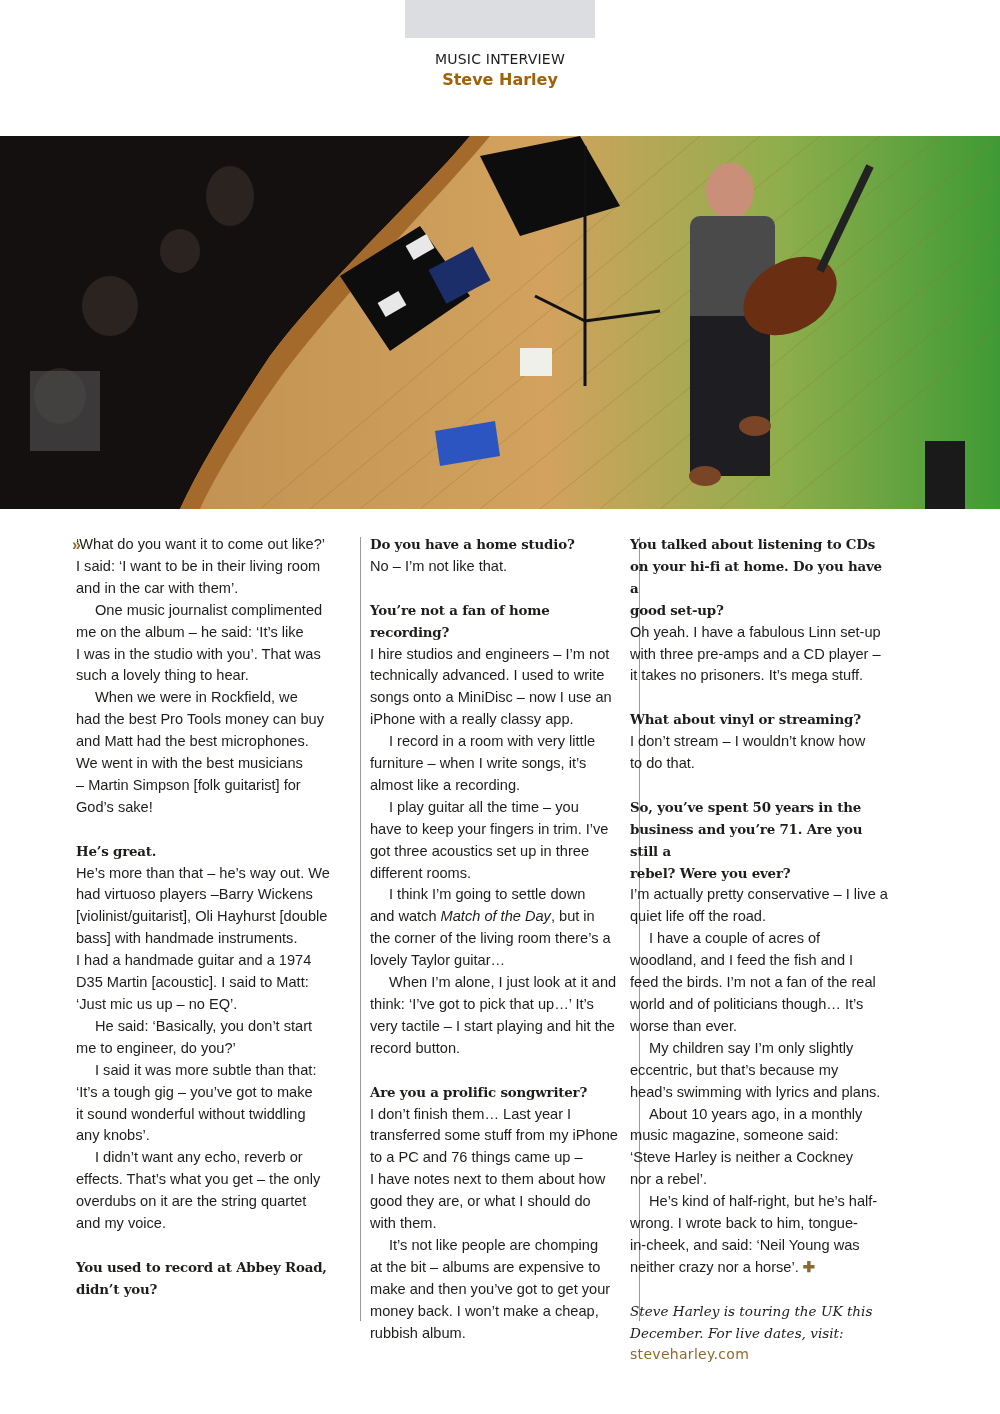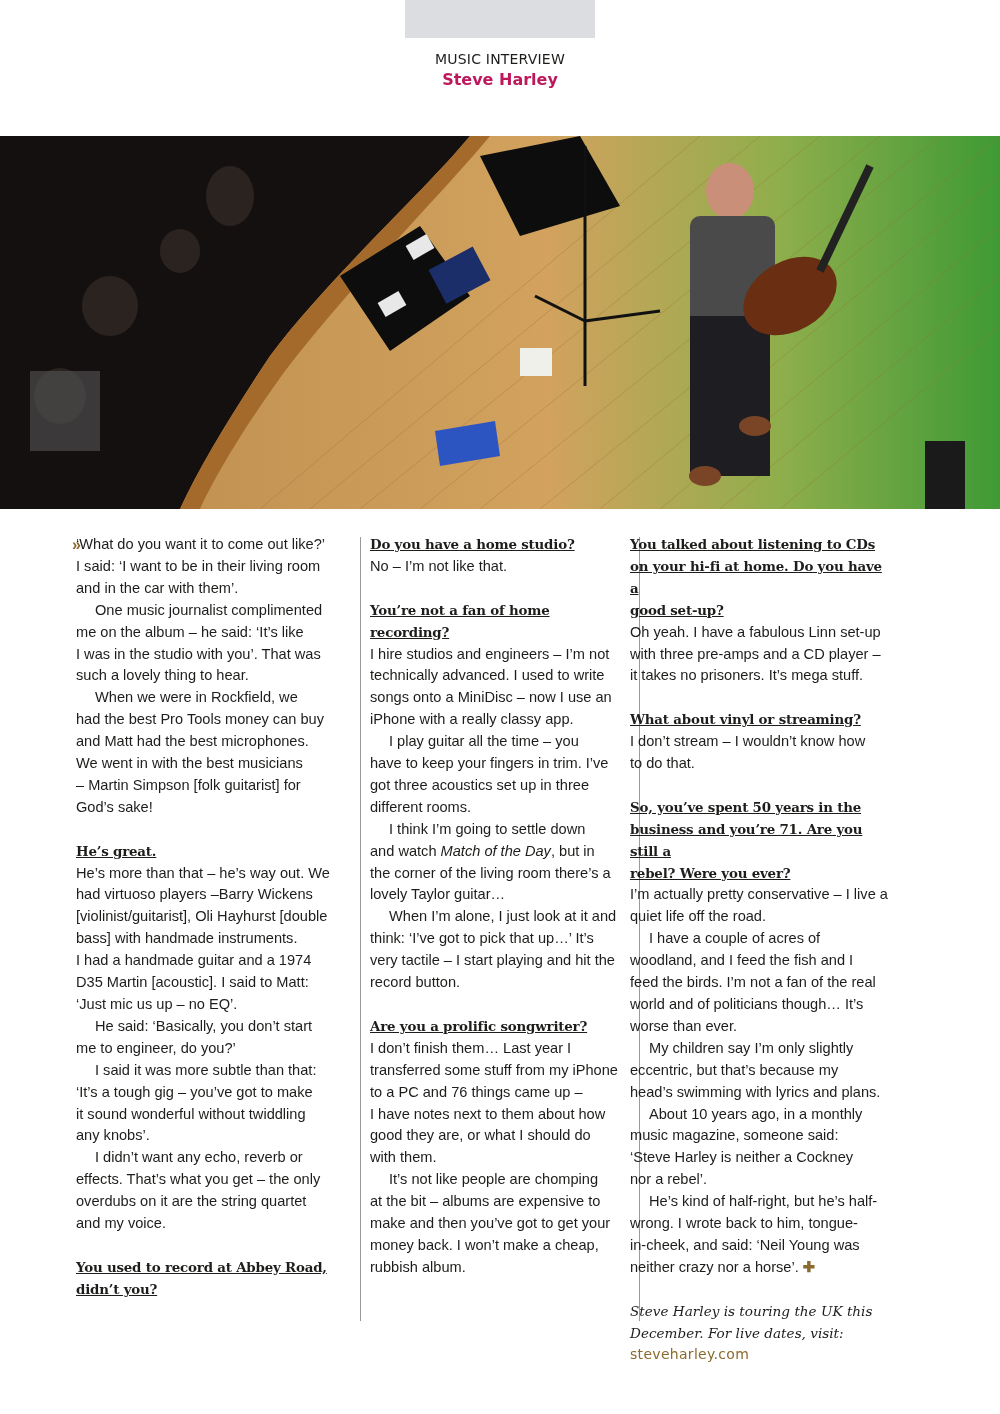--- a/index.html
+++ b/index.html
@@ -2,34 +2,34 @@
 <html><head>
 <meta charset="utf-8">
 <style>
   html, body { margin: 0; padding: 0; background: #ffffff; }
   body { width: 1000px; height: 1414px; position: relative; overflow: hidden;
          font-family: "Liberation Sans", sans-serif; color: #1d1d1b; }
 
   .tab-block { position: absolute; left: 405px; top: 0; width: 190px; height: 38px; background: #dcdde0; }
   .header { position: absolute; left: 0; top: 49px; width: 1000px; text-align: center; }
   .section-label { font-family: "DejaVu Sans", sans-serif; font-size: 14px; letter-spacing: 0.2px; color: #1d1d1b; line-height: 20px; }
-  .article-title { font-family: "DejaVu Sans", sans-serif; font-size: 16px; font-weight: bold; color: #be185d; line-height: 22px; text-align: center; }
+  .article-title { font-family: "DejaVu Sans", sans-serif; font-size: 16px; font-weight: bold; color: #a16207; line-height: 22px; text-align: center; }
 
   .photo { position: absolute; left: 0; top: 136px; width: 1000px; height: 373px; overflow: hidden; background: #1a1410; }
   .photo svg { display: block; }
 
   .col { position: absolute; top: 534px; font-size: 14.6px; line-height: 21.9px; color: #1d1d1b; }
   .col1 { left: 76px; width: 262px; }
   .col2 { left: 370px; width: 258px; }
   .col3 { left: 630px; width: 262px; }
   .divider { position: absolute; width: 1px; background: #9a9a9a; }
   .div1 { left: 360px; top: 537px; height: 784px; }
   .div2 { left: 639px; top: 537px; height: 784px; }
 
-  .q { font-family: "DejaVu Serif", serif; font-weight: bold; font-size: 13.4px; letter-spacing: -0.2px; text-decoration: underline; }
+  .q { font-family: "DejaVu Serif", serif; font-weight: bold; font-size: 13.4px; letter-spacing: -0.2px; }
   .p { margin: 0; }
   .indent { text-indent: 19px; }
   .gap { height: 21.9px; }
   .cont-mark { position: absolute; left: 72px; top: 536px; color: #8b6a2e; font-weight: bold; font-size: 16px; letter-spacing: -3px; }
   .endmark { color: #8b6a2e; font-weight: bold; }
   .credit { font-family: "DejaVu Serif", serif; font-style: italic; font-size: 13.6px; }
   .link { font-family: "DejaVu Sans", sans-serif; font-weight: normal; color: #8b6a2e; font-size: 14px; letter-spacing: 0.3px; }
 </style>
 </head>
 <body>
@@ -140,20 +140,23 @@
 
 <div class="col col2">
   <p class="p q"><span>Do you have a home studio?</span></p>
   <p class="p"><span>No – I’m not like that.</span></p>
   <div class="gap"></div>
   <p class="p q"><span>You’re not a fan of home recording?</span></p>
   <p class="p">
     <span>I hire studios and engineers – I’m not</span><br><span>technically advanced. I used to write</span><br><span>songs onto a MiniDisc – now I use an</span><br><span>iPhone with a really classy app.</span>
   </p>
   <p class="p indent">
+    <span>I record in a room with very little</span><br><span>furniture – when I write songs, it’s</span><br><span>almost like a recording.</span>
+  </p>
+  <p class="p indent">
     <span>I play guitar all the time – you</span><br><span>have to keep your fingers in trim. I’ve</span><br><span>got three acoustics set up in three</span><br><span>different rooms.</span>
   </p>
   <p class="p indent">
     <span>I think I’m going to settle down</span><br><span>and watch <i>Match of the Day</i>, but in</span><br><span>the corner of the living room there’s a</span><br><span>lovely Taylor guitar…</span>
   </p>
   <p class="p indent">
     <span>When I’m alone, I just look at it and</span><br><span>think: ‘I’ve got to pick that up…’ It’s</span><br><span>very tactile – I start playing and hit the</span><br><span>record button.</span>
   </p>
   <div class="gap"></div>
   <p class="p q"><span>Are you a prolific songwriter?</span></p>

